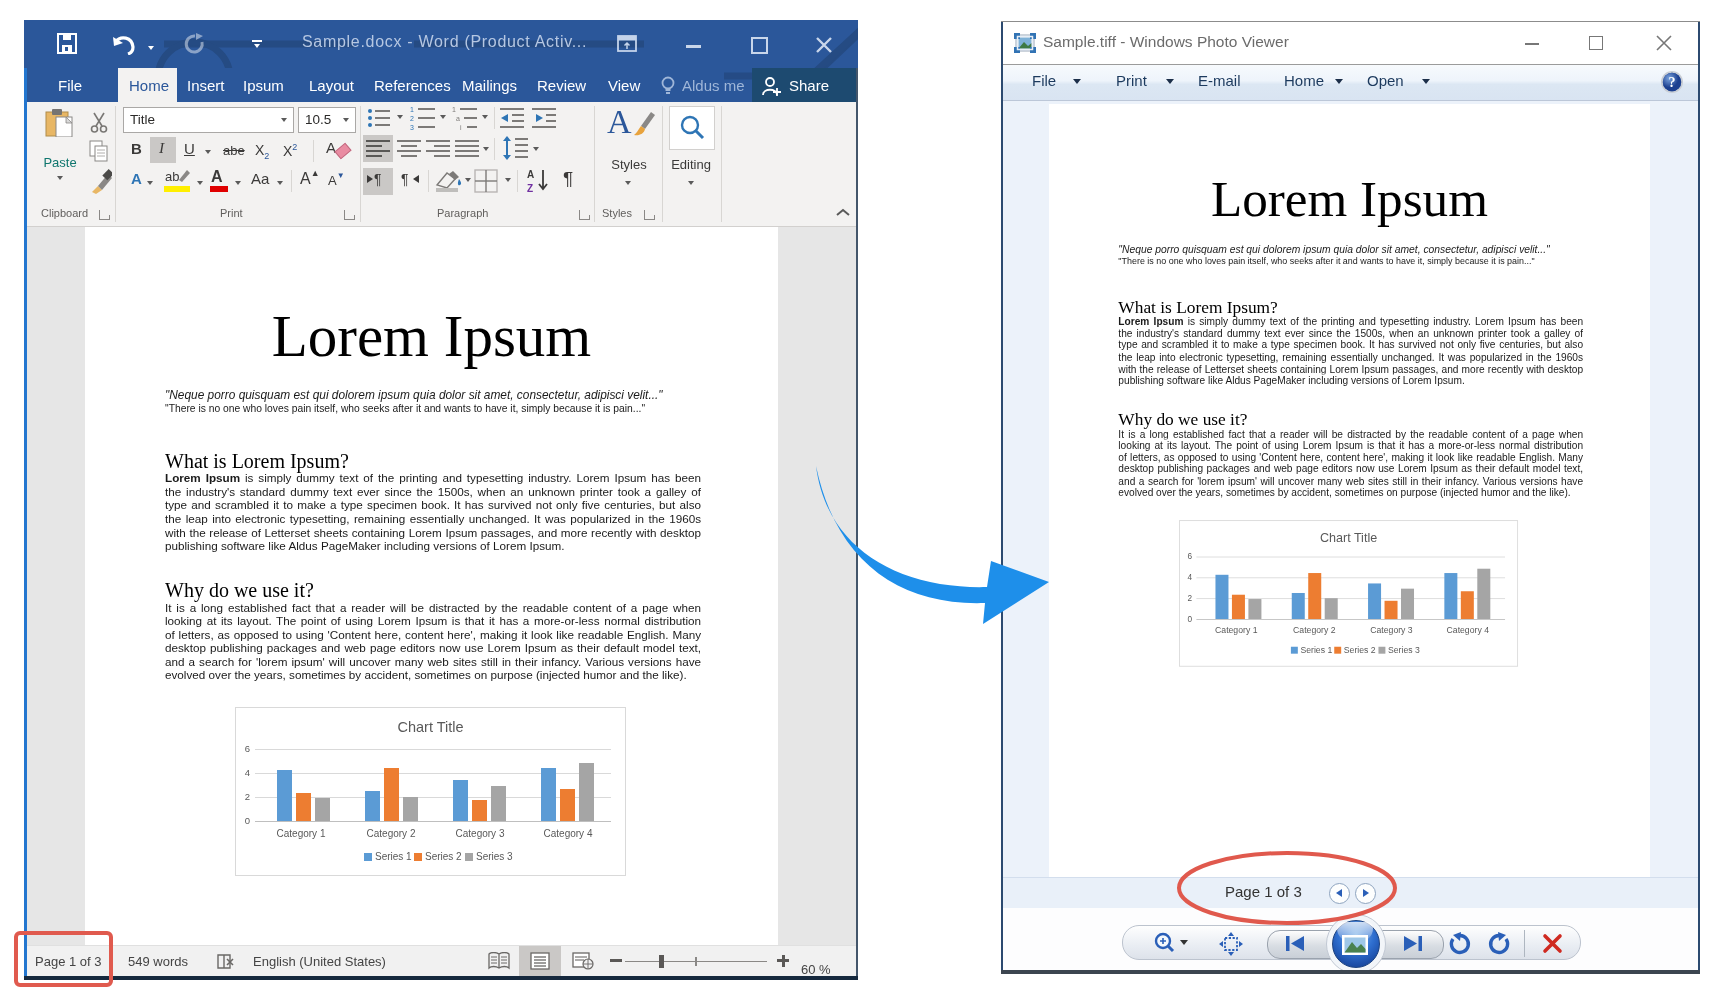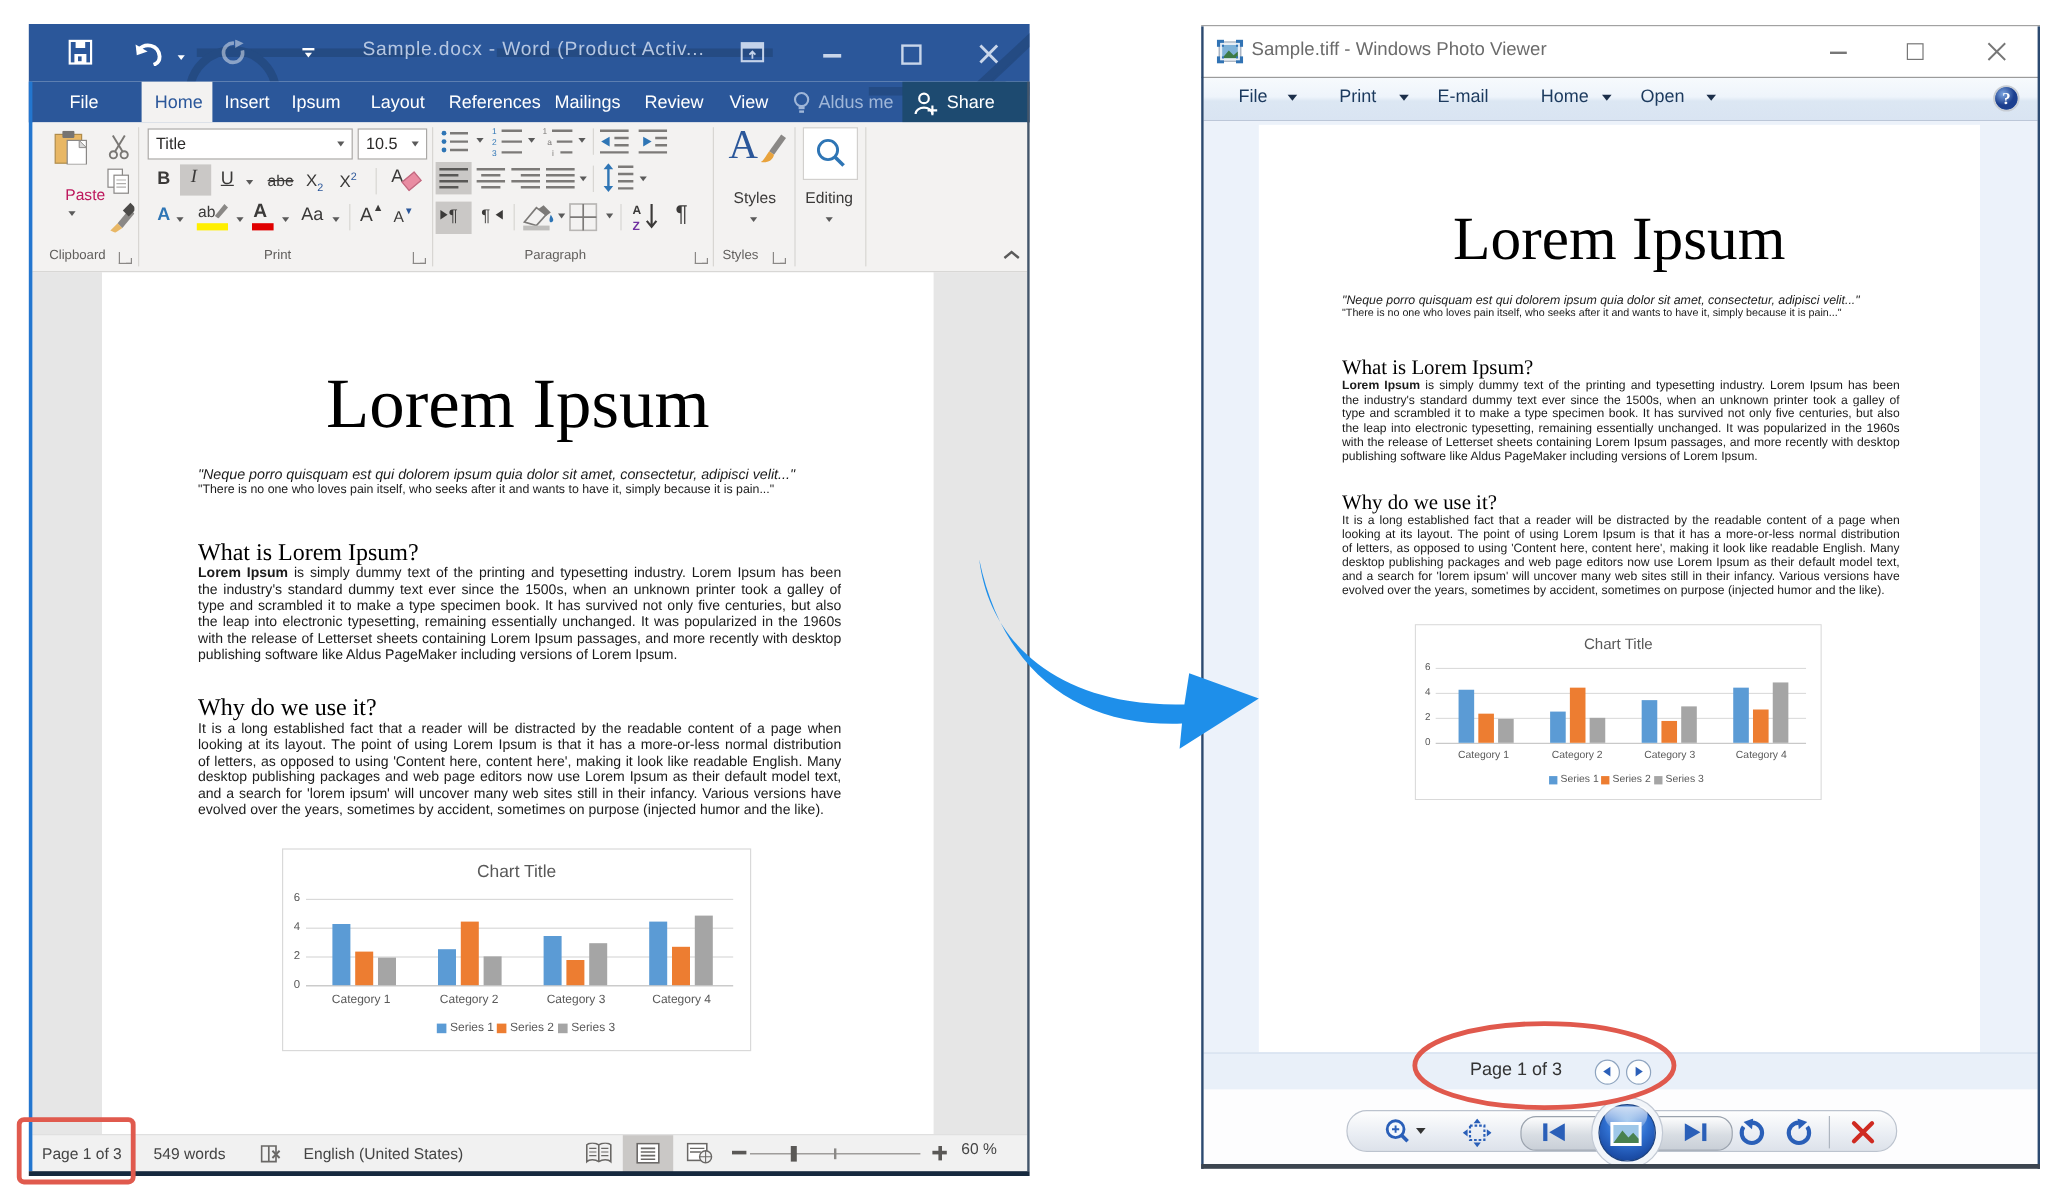--- a/index.html
+++ b/index.html
@@ -154,21 +154,21 @@
     <svg class="a" style="left:809px;top:106px" width="14" height="9" viewBox="0 0 14 9">
       <path d="M1 7 L7 2 L13 7" fill="none" stroke="#5a5a5a" stroke-width="2"></path>
     </svg>
 
     <svg class="a" style="left:17px;top:7px" width="34" height="28" viewBox="0 0 34 28">
       <rect x="2" y="3" width="22" height="24" fill="#e8b765" stroke="#b08c4a"></rect>
       <rect x="8" y="0" width="10" height="6" rx="1" fill="#767472"></rect>
       <rect x="12" y="8" width="16" height="20" fill="#fff" stroke="#8a8886"></rect>
       <path d="M22 8 L28 14 L22 14 Z" fill="#d8d8d8" stroke="#8a8886" stroke-width="0.8"></path>
     </svg>
-    <div class="a" style="left:22px;top:53px;width:44px;text-align:center;font-size:13px;color:#be185d;">Paste</div>
+    <div class="a" style="left:11px;top:53px;width:44px;text-align:center;font-size:13px;color:#0f766e;">Paste</div>
     <div class="a dd" style="left:30px;top:74px;"></div>
     <svg class="a" style="left:61px;top:10px" width="22" height="22" viewBox="0 0 22 22">
       <g stroke="#797774" stroke-width="1.6" fill="none">
         <line x1="6" y1="1" x2="14" y2="14"></line>
             <line x1="16" y1="1" x2="8" y2="14"></line>
         <circle cx="6.5" cy="17" r="3"></circle>
             <circle cx="15.5" cy="17" r="3"></circle>
       </g>
     </svg>
     <svg class="a" style="left:61px;top:38px" width="22" height="22" viewBox="0 0 22 22">
@@ -472,21 +472,21 @@
           </g>
       <circle cx="16" cy="12" r="5" fill="#f1f1f1" stroke="#6a6866" stroke-width="1.2"></circle>
       <path d="M16 7 L16 17 M11 12 L21 12" stroke="#6a6866" stroke-width="0.9"></path>
     </svg>
     <div class="a" style="left:583px;top:13px;width:12px;height:3px;background:#5a5856;"></div>
     <div class="a" style="left:598px;top:15px;width:142px;height:1px;background:#8a8886;"></div>
     <div class="a" style="left:668px;top:11px;width:2px;height:9px;background:#8a8886;"></div>
     <div class="a" style="left:632px;top:9px;width:5px;height:13px;background:#5a5856;"></div>
     <div class="a" style="left:750px;top:13px;width:12px;height:3px;background:#5a5856;"></div>
     <div class="a" style="left:750px;top:8.5px;width:3px;height:12px;background:#5a5856;margin-left:4.5px;"></div>
-    <div class="a" style="left:774px;top:4px;">60 %</div>
+    <div class="a" style="left:774px;top:16px;">60 %</div>
   </div>
   <div class="a" id="wleftedge"></div>
   <div class="a" id="wright"></div>
   <div class="a" id="wbottom"></div>
 </div>
 
 <svg class="a" style="left:780px;top:420px;z-index:30" width="300" height="230" viewBox="0 0 300 230">
   <path d="M36 46 C44 110 90 152 160 164 C176 166.5 192 167.5 207 167 L211 141 L269 162 L203 204 L205 183 C120 186 56 142 36 46 Z" fill="#1e8fea"></path>
 </svg>
 

